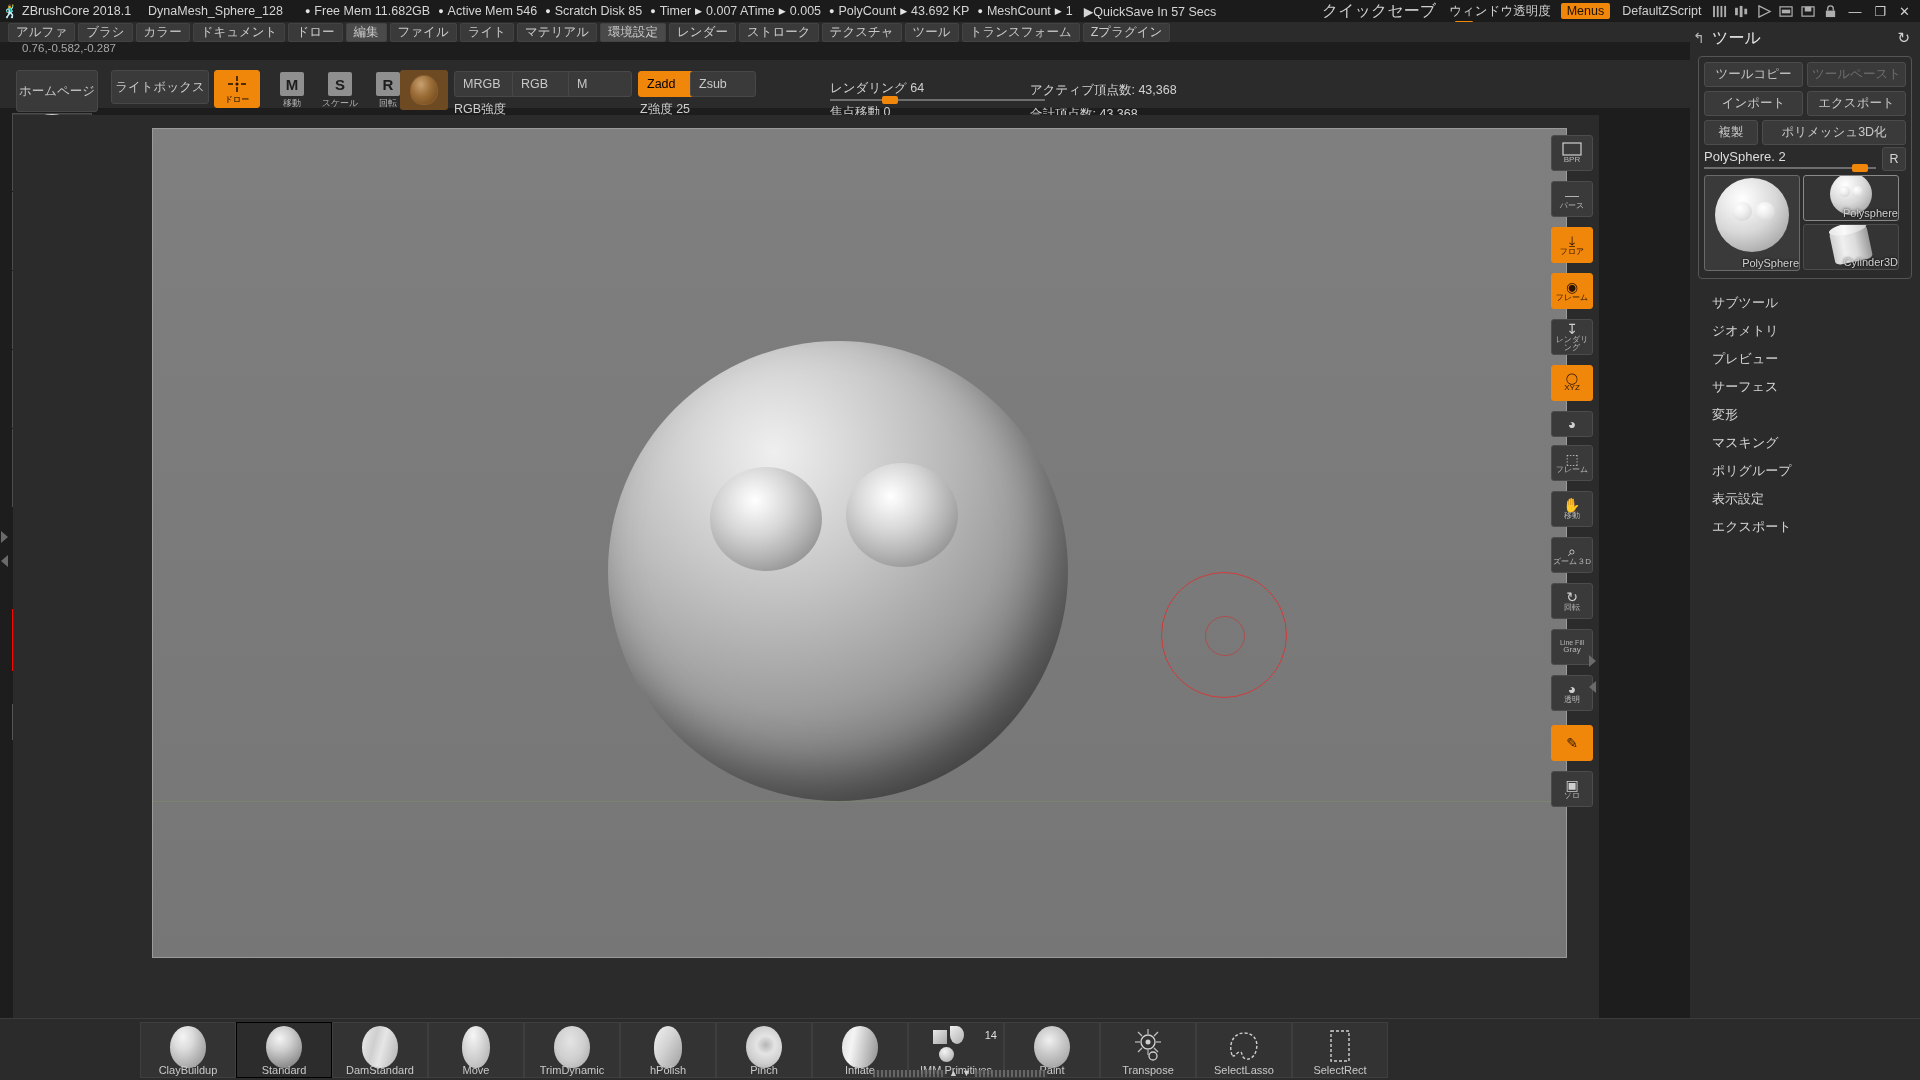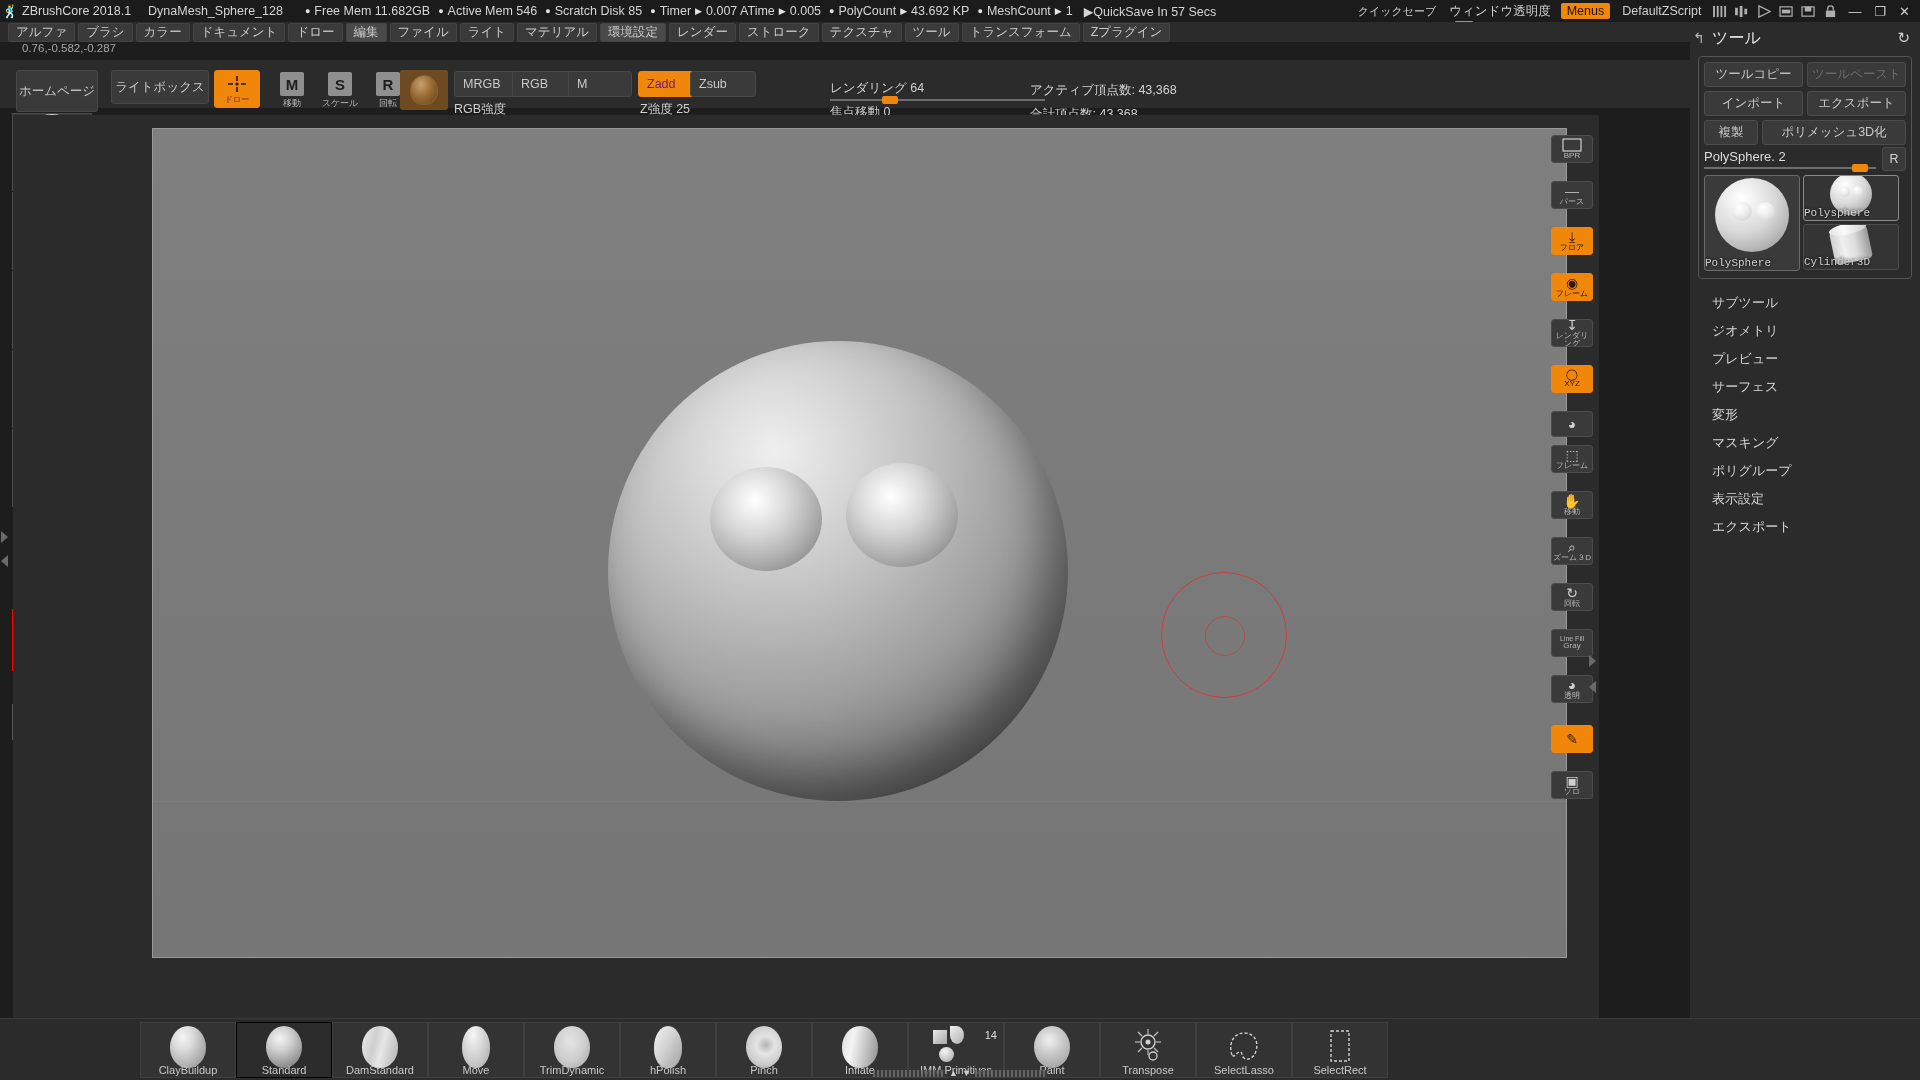--- a/index.html
+++ b/index.html
@@ -19,21 +19,21 @@
     font-size: 12.5px; color: #d5d5d5; white-space: nowrap;
   }
   .tb-logo { width: 20px; text-align: center; font-size: 13px; color: #e8e8e8; }
   .tb-seg { padding: 0 3px; }
   .tb-app { padding-left: 2px; padding-right: 14px; }
   .tb-doc { padding-right: 22px; }
   .tb-stat { display: flex; align-items: center; gap: 4px; padding-right: 8px; }
   .tb-dot { font-size: 9px; color: #e5e5e5; line-height: 1; }
   .tb-tri { font-size: 9px; color: #e5e5e5; }
   .tb-right { margin-left: auto; display: flex; align-items: center; gap: 0px; padding-right: 4px; }
-  .tb-qs { padding: 0 7px; color: #d0d0d0; font-size: 11px; }
+  .tb-qs { padding: 0 7px; color: #d0d0d0; font-size: 16px; }
   .tb-wt { padding: 0 6px; color: #d0d0d0; font-size: 12.5px; position: relative; }
   .tb-wt::after{
     content:""; position:absolute; left:8px; bottom:-4px; width:84px; height:1px; background:#9a9a9a;
   }
   .tb-wt-knob{
     position:absolute; left:12px; bottom:-6px; width:18px; height:5px; background:#f0860a; border-radius:1px;
   }
   .menus-btn {
     background: #f0860a; color: #221100; font-size: 12.5px;
     padding: 1px 6px; border-radius: 2px; margin: 0 4px;
@@ -63,21 +63,21 @@
 
   
   .toolbar {
     position: absolute; left: 0; top: 60px; width: 1920px; height: 48px;
     background: #2b2b2b;
   }
   .tbtn {
     position: absolute; background: #3a3a3a; border: 1px solid #484848; border-radius: 3px;
     color: #c9c9c9; font-size: 12.5px; display: flex; align-items: center; justify-content: center;
   }
-  .tbtn.orange { background: #f0860a; border-color: #f0860a; color: #701a75; }
+  .tbtn.orange { background: #f0860a; border-color: #f0860a; color: #000000; }
   .icon-btn {
     position: absolute; display: flex; flex-direction: column; align-items: center; justify-content: flex-start;
   }
   .icon-sq {
     width: 24px; height: 24px; background: #8f8f8f; color: #1d1d1d;
     font-weight: bold; font-size: 15px; display: flex; align-items: center; justify-content: center;
     border-radius: 2px;
   }
   .icon-lbl { font-size: 9px; color: #b5b5b5; margin-top: 1px; }
   .matsphere {
@@ -198,21 +198,21 @@
     border: 1.5px solid #d23b3b; border-radius: 50%;
   }
   .brush-cursor-inner {
     position: absolute; left: 43px; top: 43px; width: 40px; height: 40px;
     border: 1px solid #b84040; border-radius: 50%; opacity: .75;
   }
 
   
   .right-strip { position: absolute; right: 0; top: 0; width: 56px; height: 100%; }
   .rs-btn {
-    position: absolute; left: 8px; width: 42px; height: 28px;
+    position: absolute; left: 8px; width: 42px; height: 36px;
     background: #3a3a3a; border: 1px solid #4c4c4c; border-radius: 3px;
     display: flex; flex-direction: column; align-items: center; justify-content: center;
     font-size: 8px; color: #b7b7b7; text-align: center; line-height: 1.05;
     overflow: hidden;
   }
   .rs-btn.orange { background: #f0860a; border-color: #f0860a; color: #2a1500; }
   .rs-btn .glyph { font-size: 14px; line-height: 1; color: #cfcfcf; }
   .rs-btn.orange .glyph { color: #2a1500; }
   .rs-arrows { position: absolute; right: 0px; top: 530px; width: 12px; height: 80px; }
 
@@ -248,22 +248,22 @@
   .tp-big {
     width: 96px; height: 96px; background: #3a3a3a; border: 1px solid #6a6a6a; border-radius: 3px;
     position: relative; overflow: hidden;
   }
   .tp-small {
     width: 96px; height: 46px; background: #343434; border: 1px solid #4c4c4c; border-radius: 3px;
     position: relative; overflow: hidden; margin-bottom: 3px;
   }
   .tp-small.sel { border-color: #8a8a8a; }
   .tp-cap {
-    position: absolute; bottom: 1px; left: 0; width: 100%; text-align: left;
-    font-size: 11px; color: #d0d0d0; text-shadow: 0 0 3px #000; font-family: Liberation Mono, monospace;
+    position: absolute; bottom: 1px; left: 0; width: 100%; text-align: right;
+    font-size: 11px; color: #d0d0d0; text-shadow: 0 0 3px #000;
   }
   .ts-sphere {
     position: absolute; left: 50%; top: 42%; transform: translate(-50%,-50%);
     width: 74px; height: 74px; border-radius: 50%;
     background: radial-gradient(circle at 36% 28%, #ffffff 0%, #f0f0f0 20%, #d8d8d8 48%, #b0b0b0 76%, #8d8d8d 100%);
   }
   .ts-sphere .e { position: absolute; width: 20px; height: 19px; border-radius: 50%;
     background: radial-gradient(circle at 38% 30%, #fff 0%, #efefef 40%, #cacaca 100%); }
   .ts-sphere .e.l { left: 17px; top: 24px; }
   .ts-sphere .e.r { left: 40px; top: 24px; }

